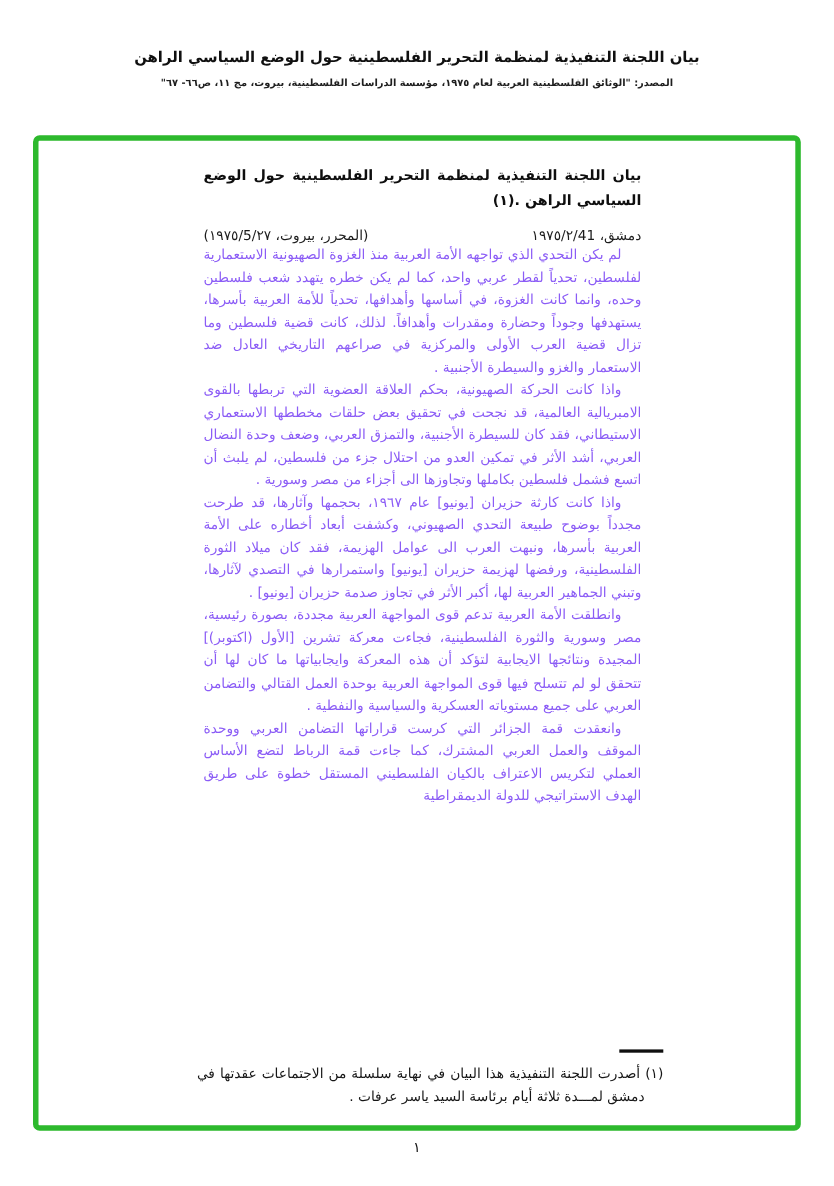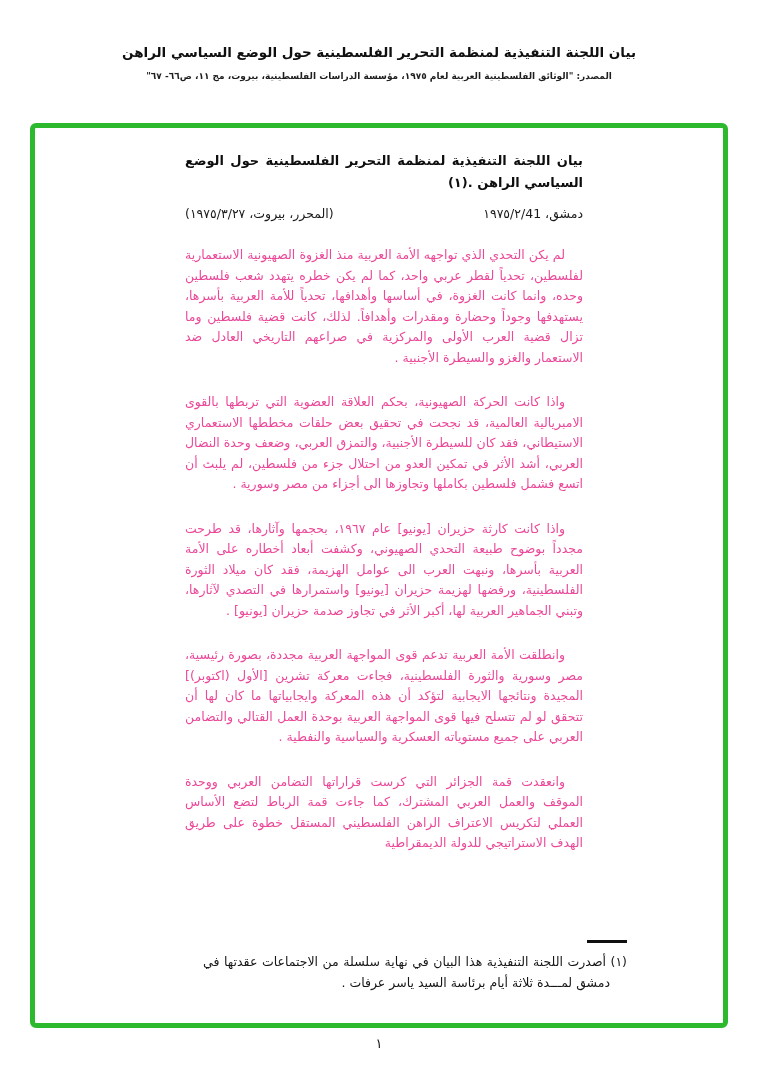--- a/index.html
+++ b/index.html
@@ -41,33 +41,33 @@
     text-align: justify;
     color: #0e0e0e;
   }
   .doc-dateline {
     display: flex;
     justify-content: space-between;
     margin-top: 12px;
     font-size: 12.5px;
   }
   .body-par {
-    margin: 24px 0 0 0;
+    margin: 0 0 0 0;
     font-size: 12.5px;
     line-height: 1.64;
     text-align: justify;
     text-indent: 18px;
-    color: #ec4899;
+    color: #8b5cf6;
   }
   .footnote-block {
     width: 424px;
-    margin-right: 96px;
+    margin-right: 120px;
     margin-left: auto;
     margin-top: auto;
-    padding-bottom: 30px;
+    padding-bottom: 16px;
   }
   .footnote-rule { width: 40px; height: 3px; background: #101010; }
   .footnote-text {
     margin-top: 9px;
     font-size: 12.5px;
     line-height: 1.64;
     text-align: justify;
     padding-right: 17px;
     text-indent: -17px;
     color: #161616;
@@ -80,27 +80,27 @@
 <header class="page-header">
   <div class="header-title">بيان اللجنة التنفيذية لمنظمة التحرير الفلسطينية حول الوضع السياسي الراهن</div>
   <div class="header-source">المصدر: "الوثائق الفلسطينية العربية لعام ١٩٧٥، مؤسسة الدراسات الفلسطينية، بيروت، مج ١١، ص٦٦- ٦٧"</div>
 </header>
 
 <main class="doc-frame">
   <div class="doc-main">
     <div class="doc-title">بيان اللجنة التنفيذية لمنظمة التحرير الفلسطينية حول الوضع السياسي الراهن .(١)</div>
     <div class="doc-dateline">
       <span>دمشق، 41‏/‏٢‏/‏١٩٧٥</span>
-      <span>(المحرر، بيروت، ٢٧‏/‏٣‏/‏١٩٧٥)</span>
+      <span>(المحرر، بيروت، ٢٧‏/‏5‏/‏١٩٧٥)</span>
     </div>
     <p class="body-par">لم يكن التحدي الذي تواجهه الأمة العربية منذ الغزوة الصهيونية الاستعمارية لفلسطين، تحدياً لقطر عربي واحد، كما لم يكن خطره يتهدد شعب فلسطين وحده، وانما كانت الغزوة، في أساسها وأهدافها، تحدياً للأمة العربية بأسرها، يستهدفها وجوداً وحضارة ومقدرات وأهدافاً. لذلك، كانت قضية فلسطين وما تزال قضية العرب الأولى والمركزية في صراعهم التاريخي العادل ضد الاستعمار والغزو والسيطرة الأجنبية .</p>
     <p class="body-par">واذا كانت الحركة الصهيونية، بحكم العلاقة العضوية التي تربطها بالقوى الامبريالية العالمية، قد نجحت في تحقيق بعض حلقات مخططها الاستعماري الاستيطاني، فقد كان للسيطرة الأجنبية، والتمزق العربي، وضعف وحدة النضال العربي، أشد الأثر في تمكين العدو من احتلال جزء من فلسطين، لم يلبث أن اتسع فشمل فلسطين بكاملها وتجاوزها الى أجزاء من مصر وسورية .</p>
     <p class="body-par">واذا كانت كارثة حزيران [يونيو] عام ١٩٦٧، بحجمها وآثارها، قد طرحت مجدداً بوضوح طبيعة التحدي الصهيوني، وكشفت أبعاد أخطاره على الأمة العربية بأسرها، ونبهت العرب الى عوامل الهزيمة، فقد كان ميلاد الثورة الفلسطينية، ورفضها لهزيمة حزيران [يونيو] واستمرارها في التصدي لآثارها، وتبني الجماهير العربية لها، أكبر الأثر في تجاوز صدمة حزيران [يونيو] .</p>
     <p class="body-par">وانطلقت الأمة العربية تدعم قوى المواجهة العربية مجددة، بصورة رئيسية، مصر وسورية والثورة الفلسطينية، فجاءت معركة تشرين [الأول (اكتوبر)] المجيدة ونتائجها الايجابية لتؤكد أن هذه المعركة وايجابياتها ما كان لها أن تتحقق لو لم تتسلح فيها قوى المواجهة العربية بوحدة العمل القتالي والتضامن العربي على جميع مستوياته العسكرية والسياسية والنفطية .</p>
-    <p class="body-par">وانعقدت قمة الجزائر التي كرست قراراتها التضامن العربي ووحدة الموقف والعمل العربي المشترك، كما جاءت قمة الرباط لتضع الأساس العملي لتكريس الاعتراف الراهن الفلسطيني المستقل خطوة على طريق الهدف الاستراتيجي للدولة الديمقراطية</p>
+    <p class="body-par">وانعقدت قمة الجزائر التي كرست قراراتها التضامن العربي ووحدة الموقف والعمل العربي المشترك، كما جاءت قمة الرباط لتضع الأساس العملي لتكريس الاعتراف بالكيان الفلسطيني المستقل خطوة على طريق الهدف الاستراتيجي للدولة الديمقراطية</p>
   </div>
 
   <div class="footnote-block">
     <div class="footnote-rule"></div>
     <div class="footnote-text">(١) أصدرت اللجنة التنفيذية هذا البيان في نهاية سلسلة من الاجتماعات عقدتها في دمشق لمـــدة ثلاثة أيام برئاسة السيد ياسر عرفات .</div>
   </div>
 </main>
 
 <div class="page-number">١</div>
 

